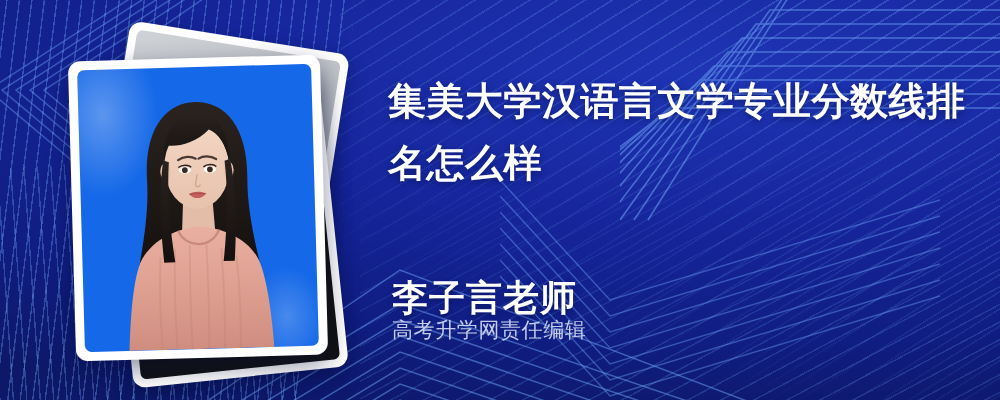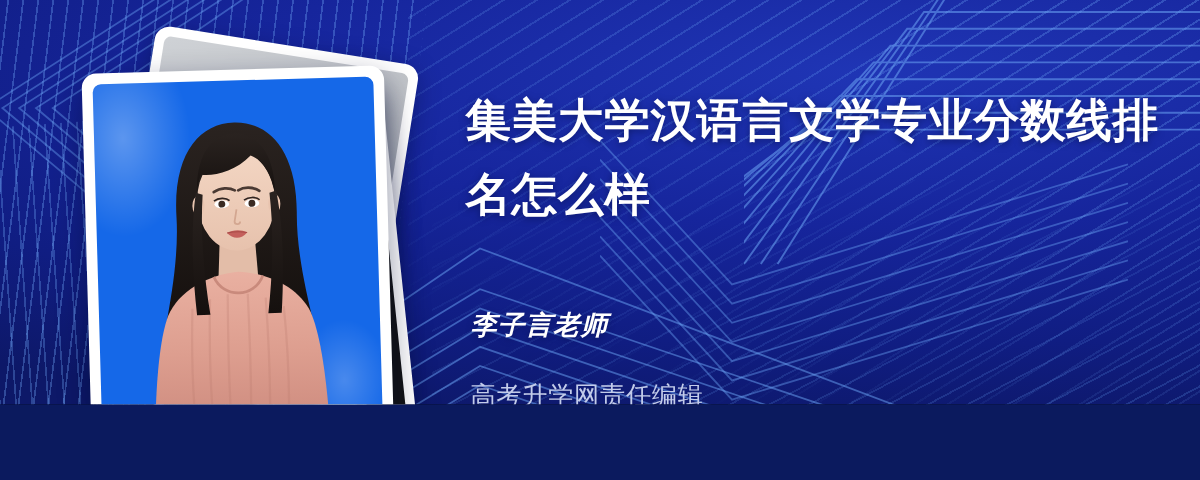--- a/index.html
+++ b/index.html
@@ -4,23 +4,23 @@
 <title>集美大学汉语言文学专业分数线排名怎么样</title>
 <style>
   html, body {
     margin: 0;
     padding: 0;
     background: #0b1a5e;
   }
   .banner {
     position: relative;
     width: 1000px;
-    height: 337px;
+    height: 400px;
     overflow: hidden;
-    background: #000000;
+    background: #4c1d95;
     font-family: "Liberation Sans", "DejaVu Sans", sans-serif;
   }
 
   
   .bg-base {
     position: absolute;
     inset: 0;
     background:
       radial-gradient(120% 90% at 72% 18%, #1f35b5 0%, #16259c 42%, #101d82 75%, #0d1868 100%);
   }
@@ -174,28 +174,27 @@
     width: 580px;
     color: #ffffff;
     font-size: 38px;
     font-weight: 700;
     line-height: 62px;
     letter-spacing: .5px;
     text-shadow: 0 2px 6px rgba(6,14,70,.55);
   }
   .author {
     position: absolute;
-    top: 256px;
+    top: 274px;
     left: 4px;
     color: #ffffff;
-    font-size: 22px;
+    font-size: 36px;
     font-weight: 700;
     letter-spacing: 1px;
     text-shadow: 0 2px 5px rgba(6,14,70,.5);
-    font-style: italic;
   }
   .role {
     position: absolute;
     top: 316px;
     left: 4px;
     color: #c3ccea;
     font-size: 21px;
     font-weight: 400;
     letter-spacing: .6px;
   }

